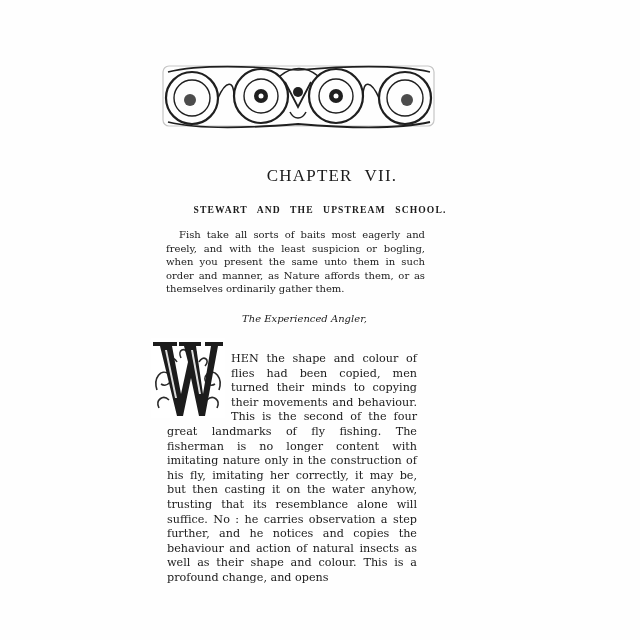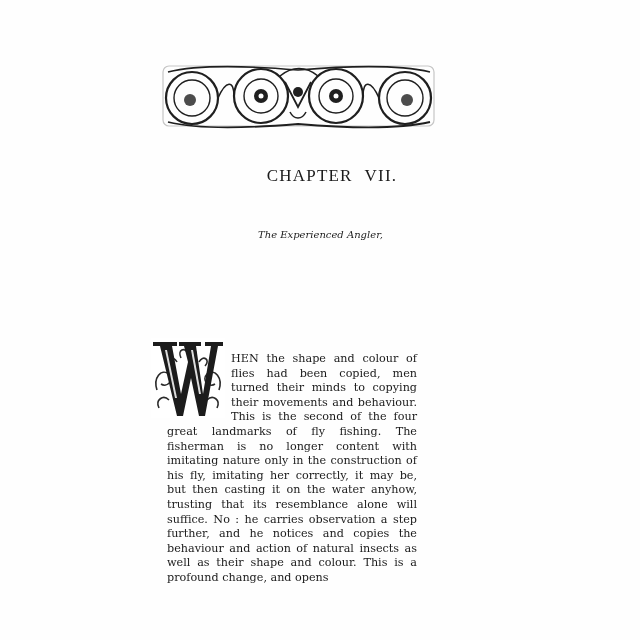--- a/index.html
+++ b/index.html
@@ -14,21 +14,21 @@
                    font-family: "Liberation Serif", serif; font-size: 17px; letter-spacing: 1.2px; color: #1a1a1a; }
   .chapter-title .sp { display: inline-block; width: 12px; }
 
   .subtitle { position: absolute; left: 0; width: 640px; top: 204px; text-align: center;
               font-family: "Liberation Serif", serif; font-weight: bold; font-size: 9.6px;
               letter-spacing: 1.1px; word-spacing: 6px; color: #1a1a1a; }
 
   .epigraph { position: absolute; left: 166px; top: 228px; width: 259px;
               font-family: "DejaVu Serif", serif; font-size: 10px; line-height: 13.6px; color: #1a1a1a; }
   .epigraph .quote { text-align: justify; text-align-last: left; text-indent: 13px; margin: 0; }
-  .epigraph .source { text-align: right; margin: 0; padding-right: 42px; font-style: italic; }
+  .epigraph .source { text-align: right; margin: 16px; padding-right: 42px; font-style: italic; }
   .epigraph .author { text-align: right; margin: 0; }
   .epigraph .author .year { margin-left: 10px; }
 
   .body-text { position: absolute; left: 151px; top: 336px; width: 282px;
                font-family: "DejaVu Serif", serif; font-size: 11.2px; line-height: 14.6px;
                color: #1a1a1a; text-align: justify; }
   .dropcap { float: left; width: 74px; height: 80px; margin: 2px 6px 0 0; position: relative; }
   .dropcap svg { width: 100%; height: 100%; display: block; }
   .body-text p { margin: 16px; }
 </style>
@@ -66,22 +66,24 @@
         <circle cx="101" cy="34" r="2.5"></circle>
         <circle cx="176" cy="34" r="2.5"></circle>
       </g>
     </svg>
   </div>
 
   <div class="chapter-title">
     <span>CHAPTER</span><span class="sp"></span><span>VII.</span>
   </div>
 
+  <div class="subtitle">STEWART AND THE UPSTREAM SCHOOL.</div>
 
   <div class="epigraph">
+    <p class="quote">Fish take all sorts of baits most eagerly and freely, and with the least suspicion or bogling, when you present the same unto them in such order and manner, as Nature affords them, or as themselves ordinarily gather them.</p>
     <p class="source">The Experienced Angler,</p>
   </div>
 
   <div class="body-text">
     <div class="dropcap">
       <svg viewBox="0 0 74 80" xmlns="http://www.w3.org/2000/svg">
         <rect x="0" y="0" width="74" height="80" fill="#ffffff"></rect>
         <g fill="none" stroke="#2a2a2a" stroke-width="1.6">
           <path d="M6 52 C2 40, 10 30, 18 36 C24 42, 16 50, 10 46"></path>
           <path d="M68 52 C72 40, 64 30, 56 36 C50 42, 58 50, 64 46"></path>

